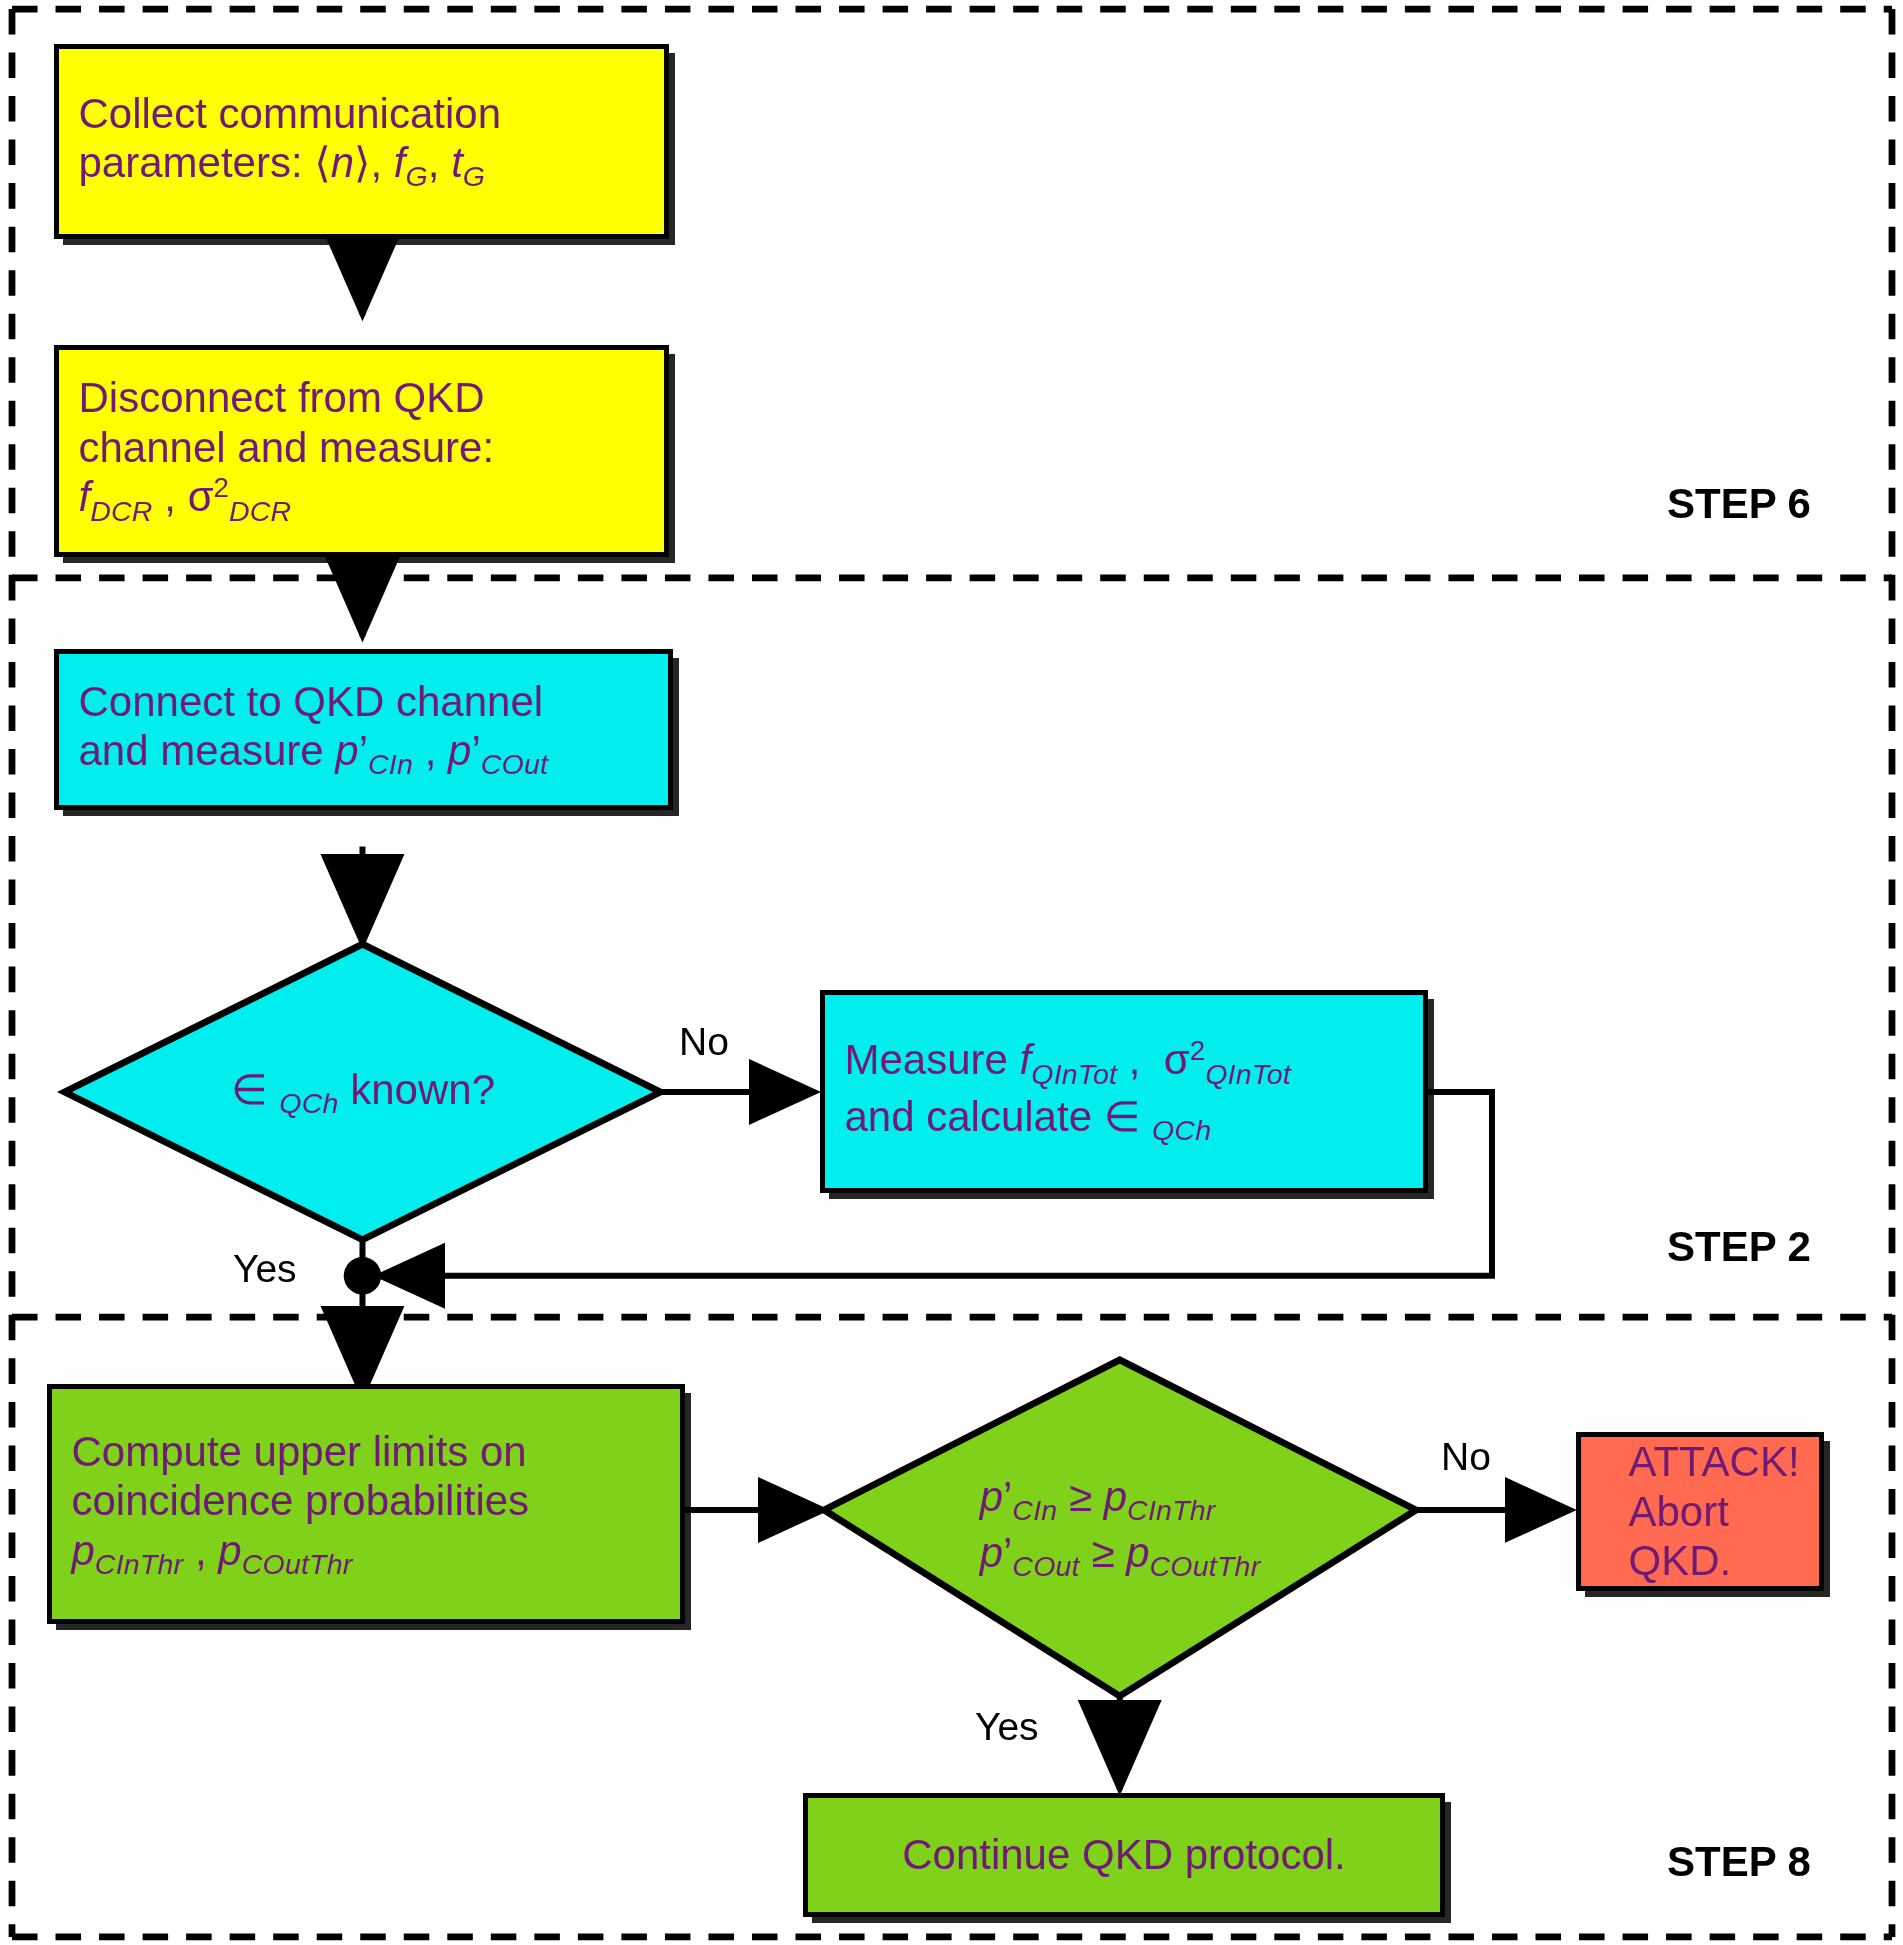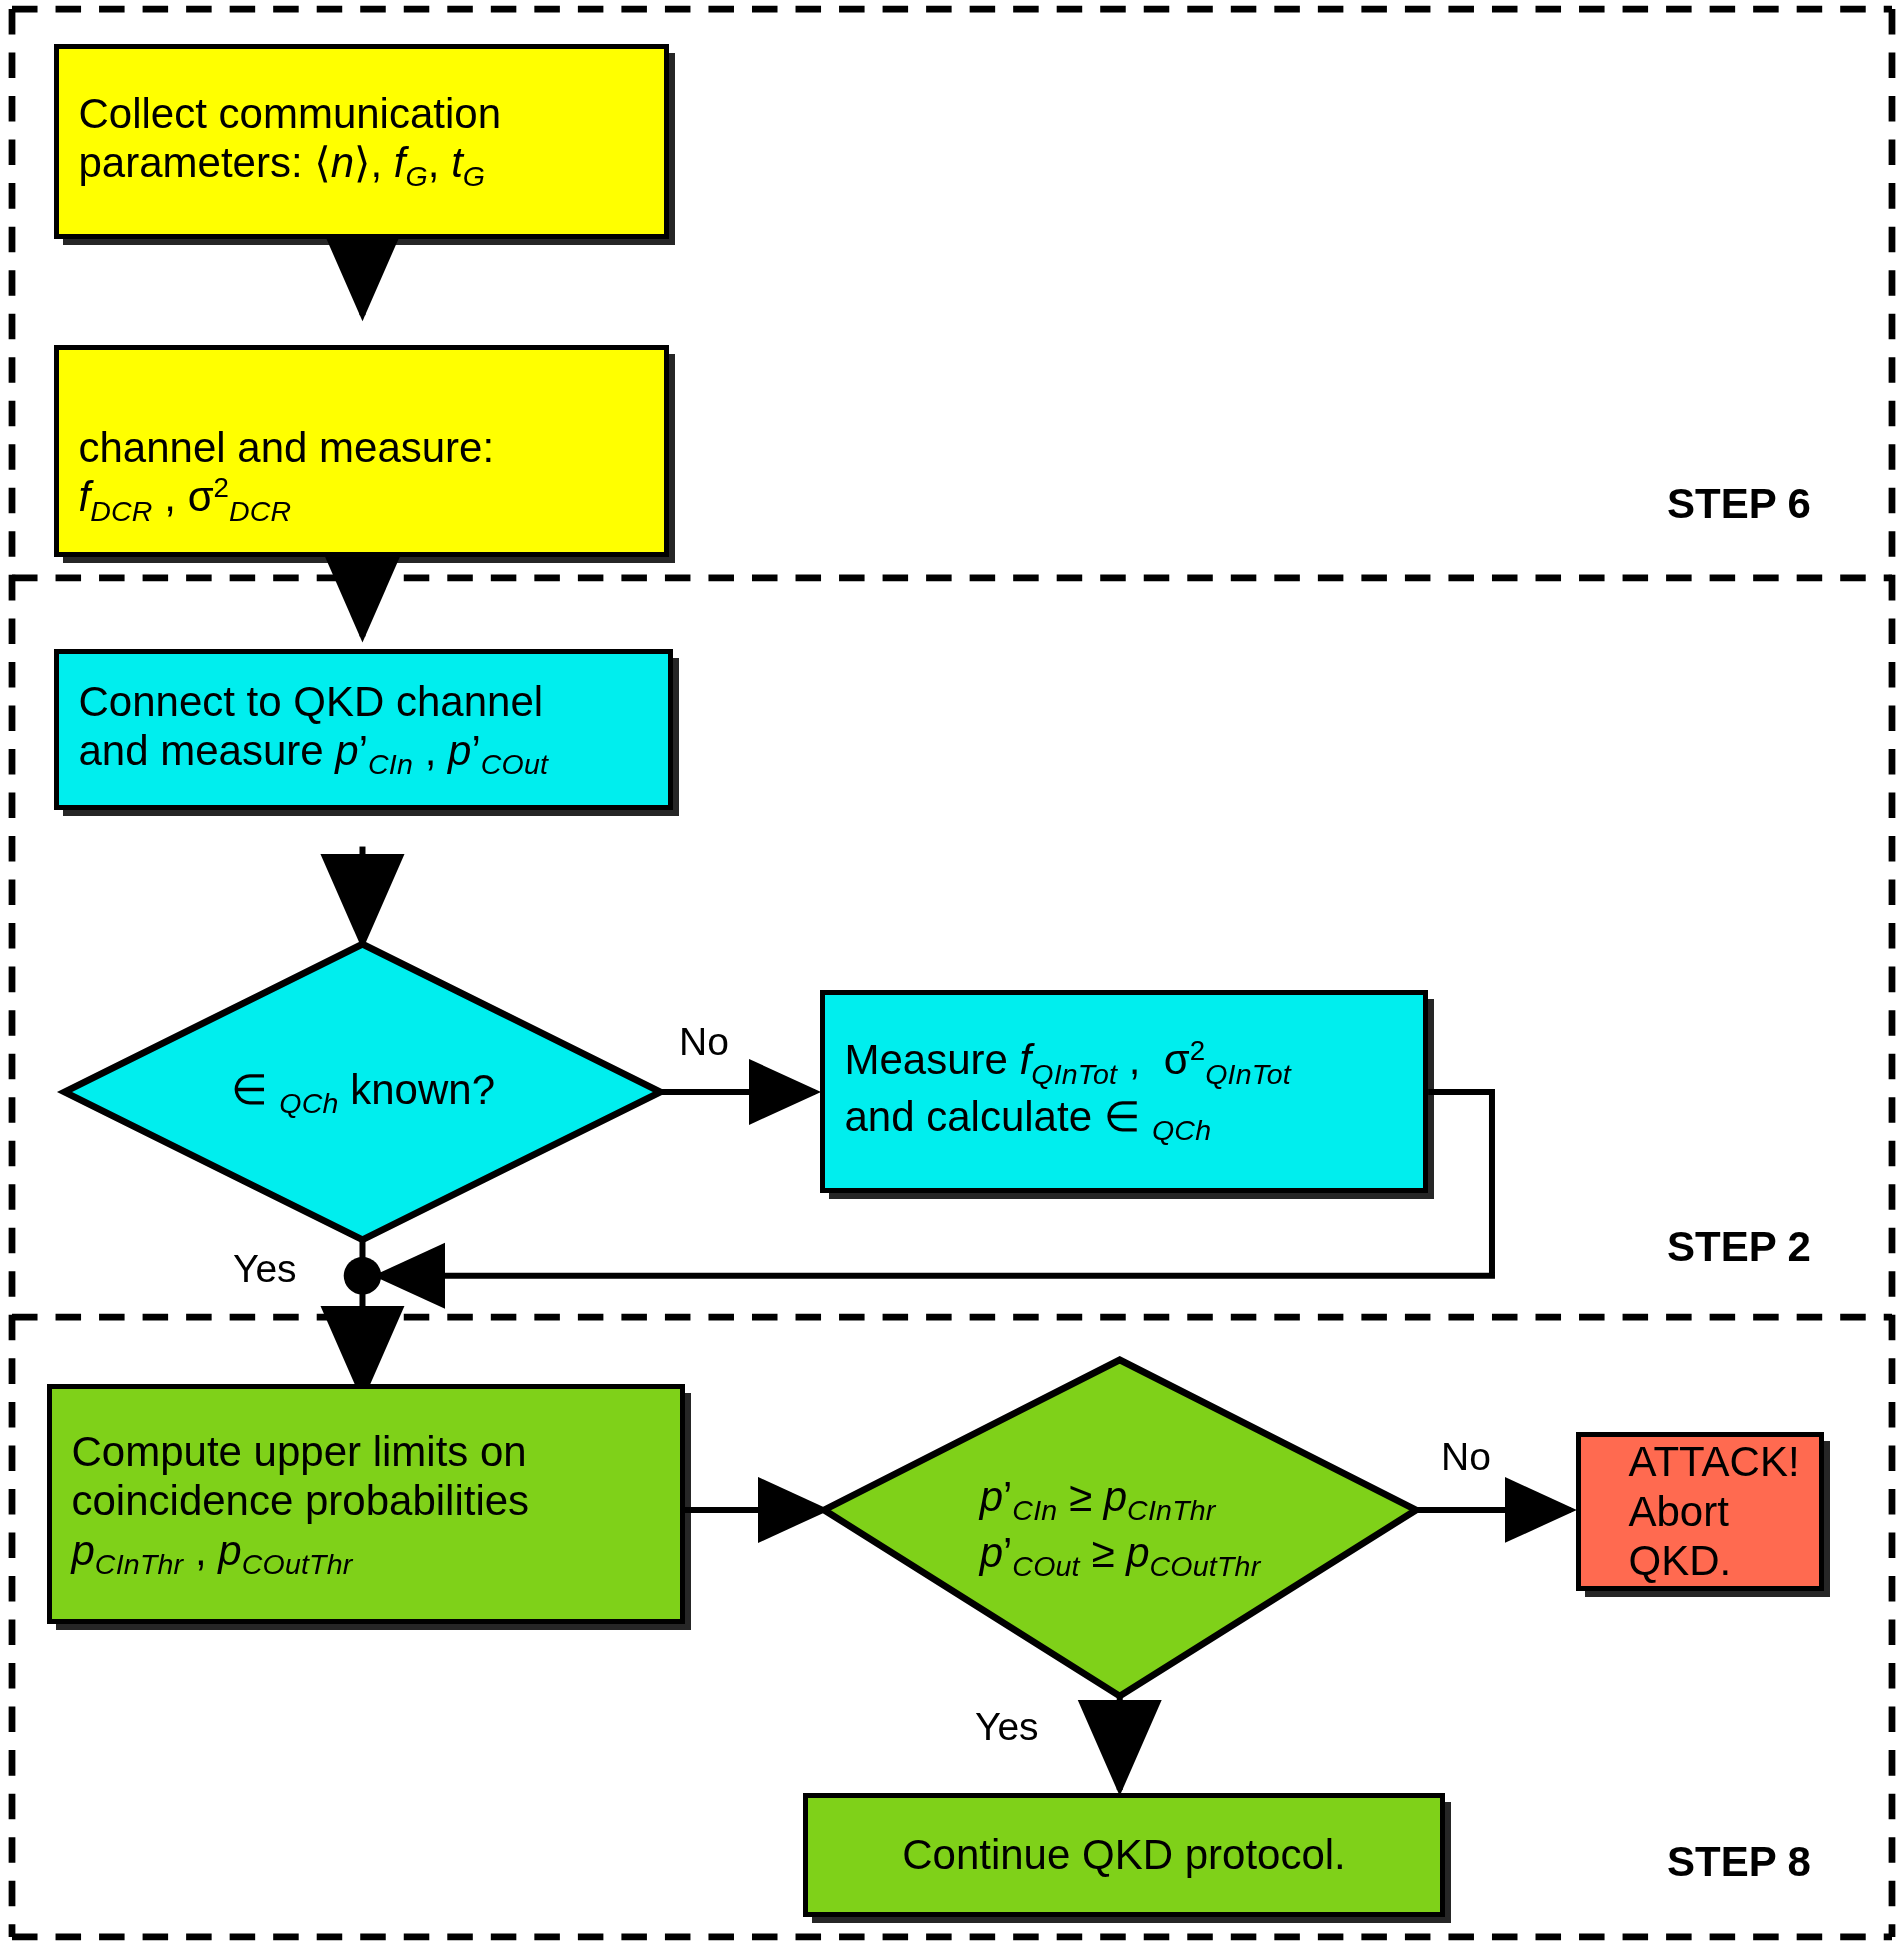--- a/index.html
+++ b/index.html
@@ -3,21 +3,21 @@
 <meta charset="utf-8">
 <style>
   html,body{margin:0;padding:0;background:#ffffff;}
   body{width:1904px;height:1946px;font-family:"Liberation Sans",sans-serif;}
   #stage{position:relative;width:1904px;height:1946px;overflow:hidden;background:#fff;}
   svg.layer{position:absolute;left:0;top:0;width:1904px;height:1946px;}
 
   .node{position:absolute;box-sizing:border-box;display:flex;align-items:center;
         justify-content:flex-start;}
   .rect{border:5.3px solid #000;box-shadow:7.5px 7.5px 0 -1.5px rgba(0,0,0,0.85);}
-  .txt{position:relative;z-index:5;line-height:1.18;color:#000000;}
+  .txt{position:relative;z-index:5;line-height:1.18;color:#701a75;}
   .rect .txt{padding:0 19.5px;width:100%;}
 
   .fs-main{font-size:42px;}
   .fs-step{font-size:42px;font-weight:bold;}
   .fs-label{font-size:39px;}
 
   i.v{font-style:italic;}
   sub{font-size:0.68em;font-style:italic;vertical-align:-0.32em;letter-spacing:0.2px;}
   sup{font-size:0.66em;vertical-align:0.52em;font-style:normal;}
   .prime{font-style:italic;}
@@ -90,21 +90,21 @@
 
   <div class="node rect" style="left:54px;top:44px;width:615px;height:195px;background:#FFFF00;">
     <div class="txt fs-main">
       <span>Collect communication</span><br>
       parameters: ⟨<i class="v">n</i>⟩, <i class="v">f</i><sub>G</sub>, <i class="v">t</i><sub>G</sub>
     </div>
   </div>
 
   <div class="node rect" style="left:54px;top:345px;width:615px;height:212px;background:#FFFF00;">
     <div class="txt fs-main">
-      <br>
+      <span>Disconnect from QKD</span><br>
       <span>channel and measure:</span><br>
       <i class="v">f</i><sub>DCR</sub> , σ<sup>2</sup><sub>DCR</sub>
     </div>
   </div>
 
   <div class="steplabel fs-step" style="left:1667px;top:480px;">
     <span>STEP 6</span>
   </div>
 
   <div class="node rect" style="left:54px;top:649px;width:619px;height:161px;background:#00EEEE;">

